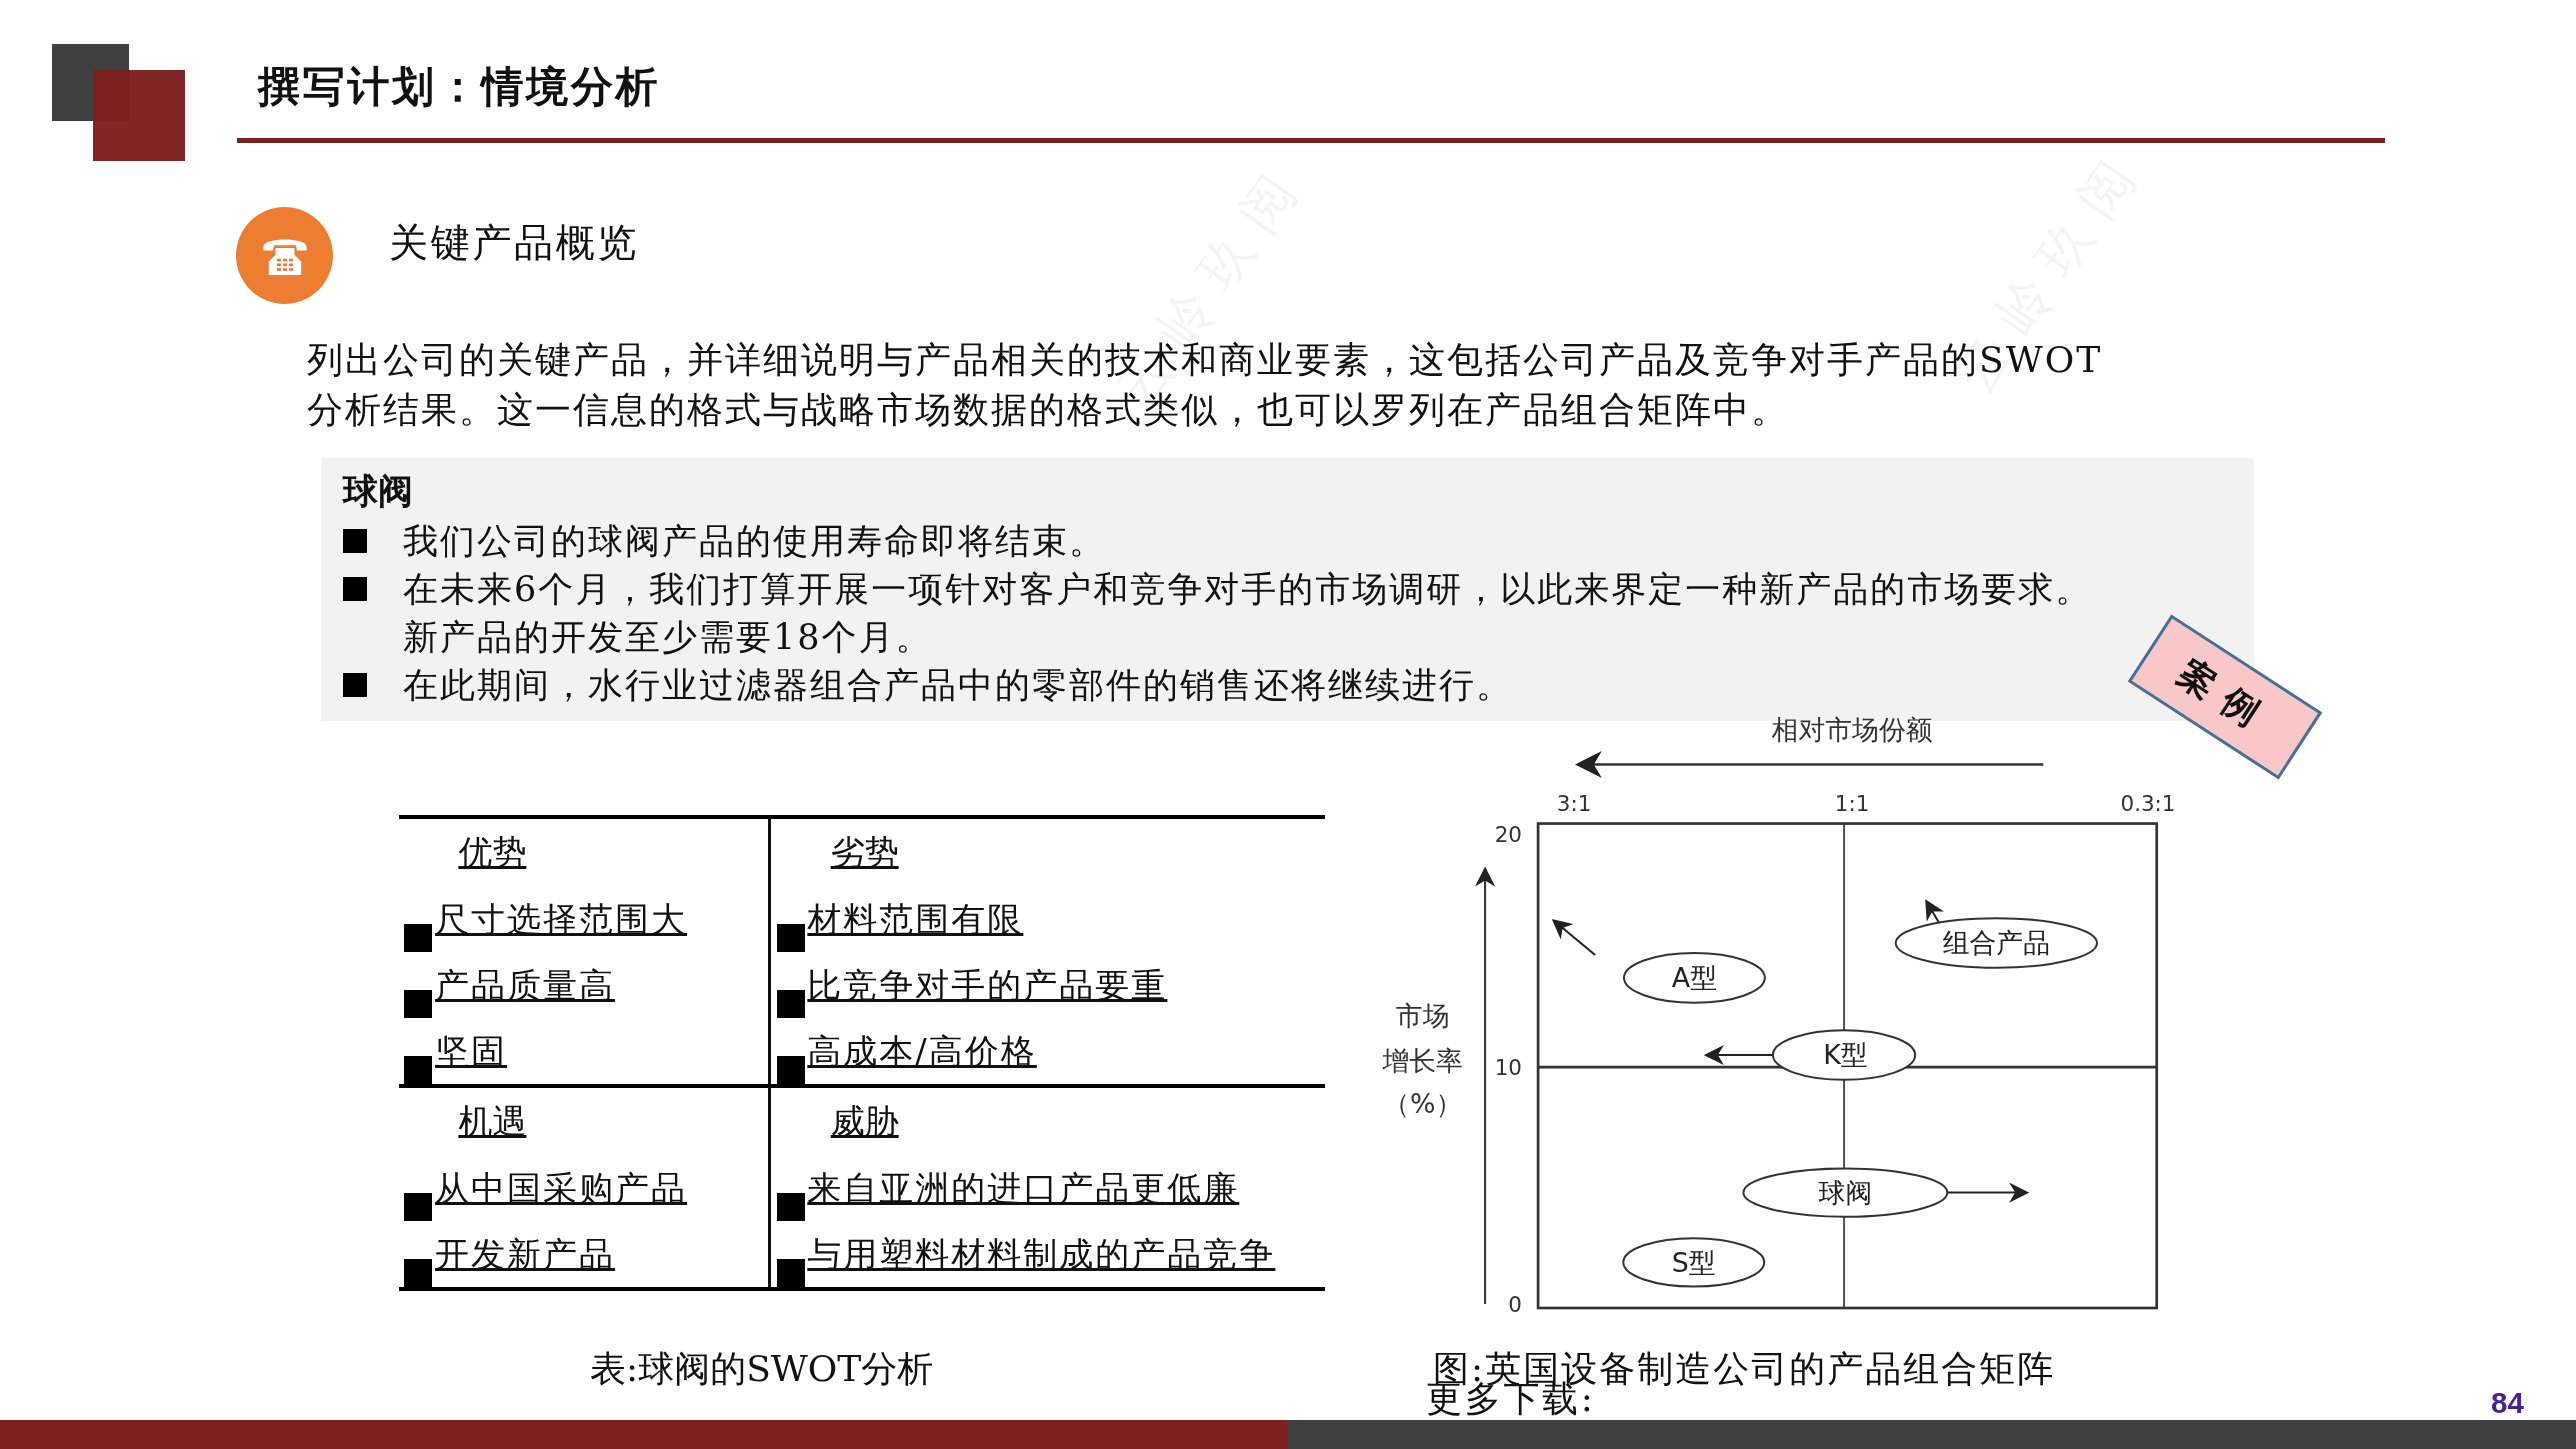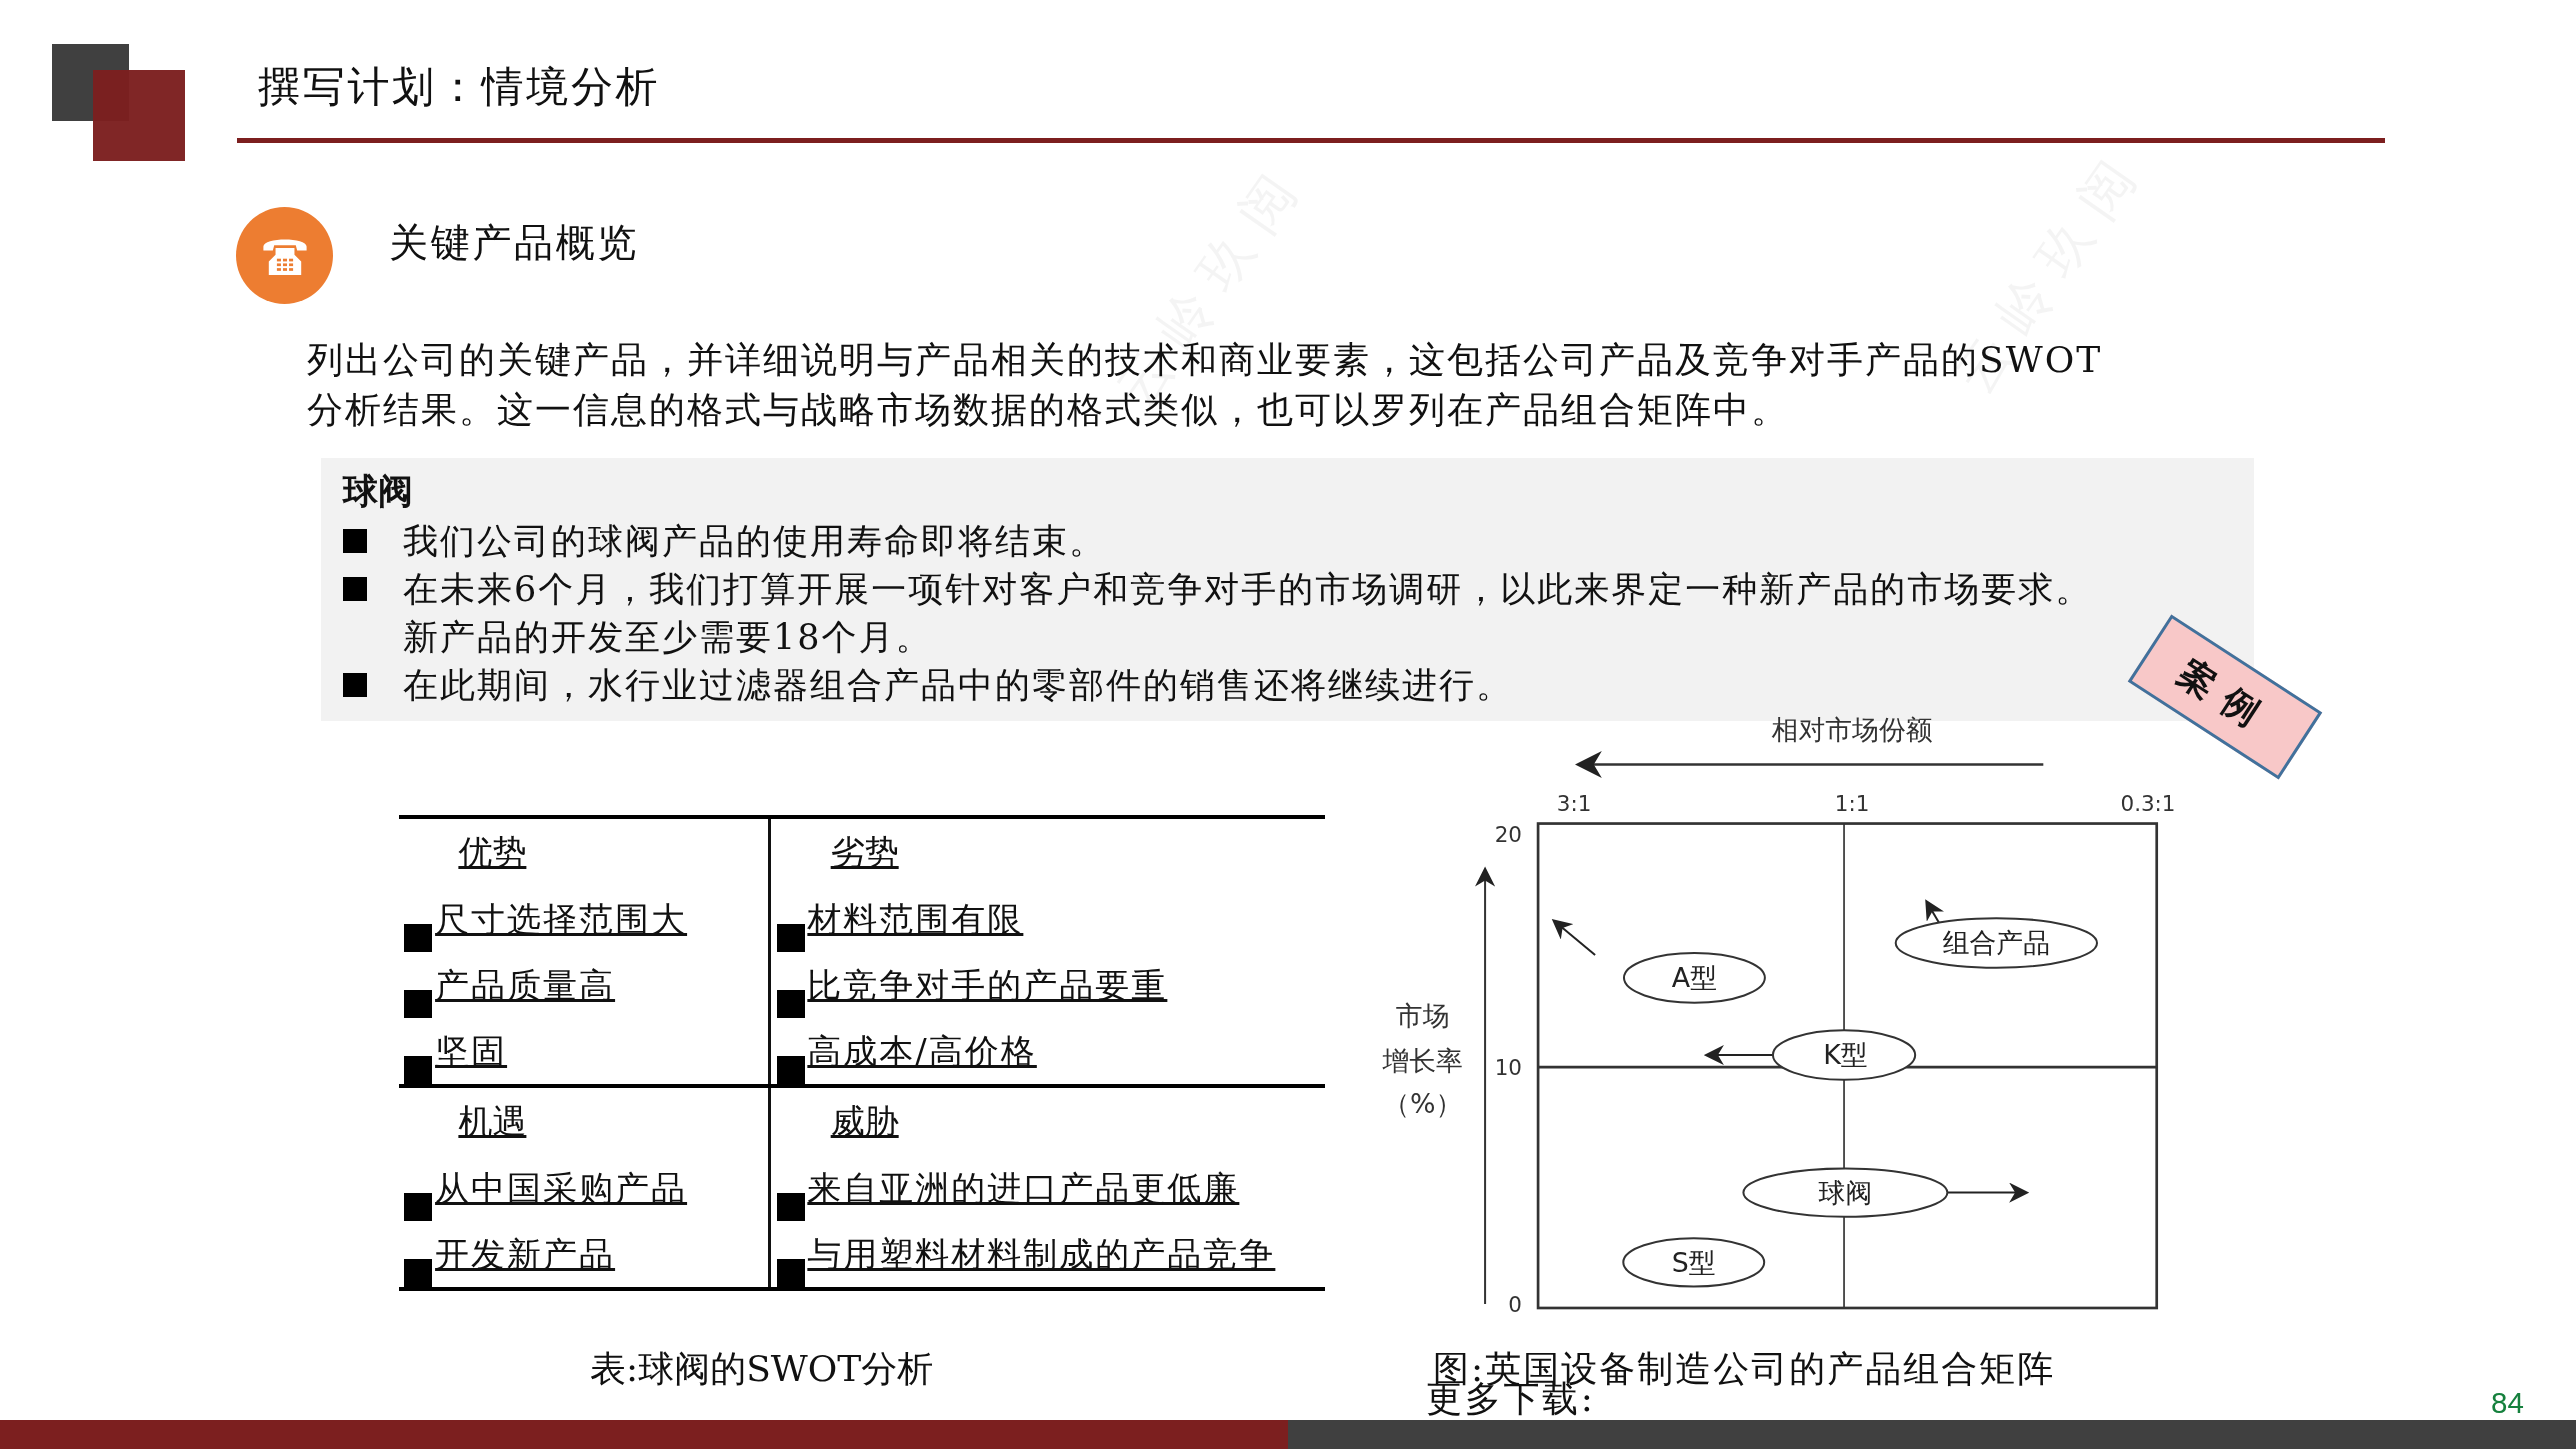--- a/index.html
+++ b/index.html
@@ -1,21 +1,21 @@
 <!DOCTYPE html>
 <html style="font-size:10.7px"><head>
 <meta charset="utf-8">
 <style>
   html, body { margin:0; padding:0; }
   body { width:2576px; height:1449px; position:relative; background:#ffffff; overflow:hidden;
          font-family:"DejaVu Serif","Liberation Serif",serif; color:#111; }
   .abs { position:absolute; }
   .deco-gray { left:52px; top:44px; width:77px; height:77px; background:#404040; }
   .deco-red  { left:93px; top:70px; width:92px; height:91px; background:#7c1f1f; opacity:0.97; }
-  .title { left:258px; top:59px; font-size:42px; font-weight:normal; letter-spacing:2.7px; }
+  .title { left:258px; top:59px; font-size:42px; font-weight:bold; letter-spacing:2.7px; }
   .title-rule { left:237px; top:138px; width:2148px; height:4.7px; background:#7c1f1f; }
   .icon-circle { left:236px; top:207px; width:97px; height:97px; border-radius:50%; background:#ed7d31;
                  display:flex; align-items:center; justify-content:center; }
   .section-title { left:389px; top:216px; font-size:39px; font-weight:normal; letter-spacing:2.7px; }
   .intro { left:307px; top:335px; width:1945px; font-size:36px; line-height:50px; letter-spacing:2px; }
   .callout { left:321px; top:458px; width:1933px; height:263px; background:#f2f2f2; }
   .callout-title { left:343px; top:468px; font-size:35px; font-weight:bold; }
   .callout-list { left:343px; top:517px; width:1945px; font-size:35px; line-height:48px; letter-spacing:2px; }
   .callout-list .row { display:flex; }
   .callout-list .sq { width:24px; height:24px; background:#000; margin-top:12px; margin-right:36px; flex:0 0 24px; }
@@ -32,21 +32,21 @@
   .swot .hd { font-size:34px; height:67px; line-height:67px; padding-left:54px; }
   .swot .it { font-size:34px; height:66px; line-height:66px; display:flex; align-items:flex-end; letter-spacing:2px; }
   .swot .it .b { width:28px; height:28px; background:#000; margin-right:2.7px; flex:0 0 28px; }
   .swot-caption { left:590px; top:1345px; font-size:36px; }
   
   .chart { left:1369px; top:708px; width:832px; height:631px; font-family:"DejaVu Sans","Liberation Sans",sans-serif; color:#333; }
   .chart-caption { left:1433px; top:1345px; font-size:36px; letter-spacing:2px; }
   .more { left:1426px; top:1375px; font-size:36px; letter-spacing:2.7px; }
   .footer-red { left:0; top:1420px; width:1288px; height:29px; background:#7c1f1f; }
   .footer-gray { left:1288px; top:1420px; width:1288px; height:29px; background:#404040; }
-  .page-num { left:2491px; top:1386px; font-family:"Liberation Sans",sans-serif; font-weight:normal; font-size:29.5px; color:#15803d; }
+  .page-num { left:2491px; top:1386px; font-family:"Liberation Sans",sans-serif; font-weight:bold; font-size:29.5px; color:#4c1d95; }
   .wm { font-size:54px; color:#000; opacity:0.04; transform:rotate(-55deg); }
 </style>
 </head>
 <body>
 
 <div class="abs deco-gray"></div>
 <div class="abs deco-red"></div>
 <div class="abs title">撰写计划：情境分析</div>
 <div class="abs title-rule"></div>
 

